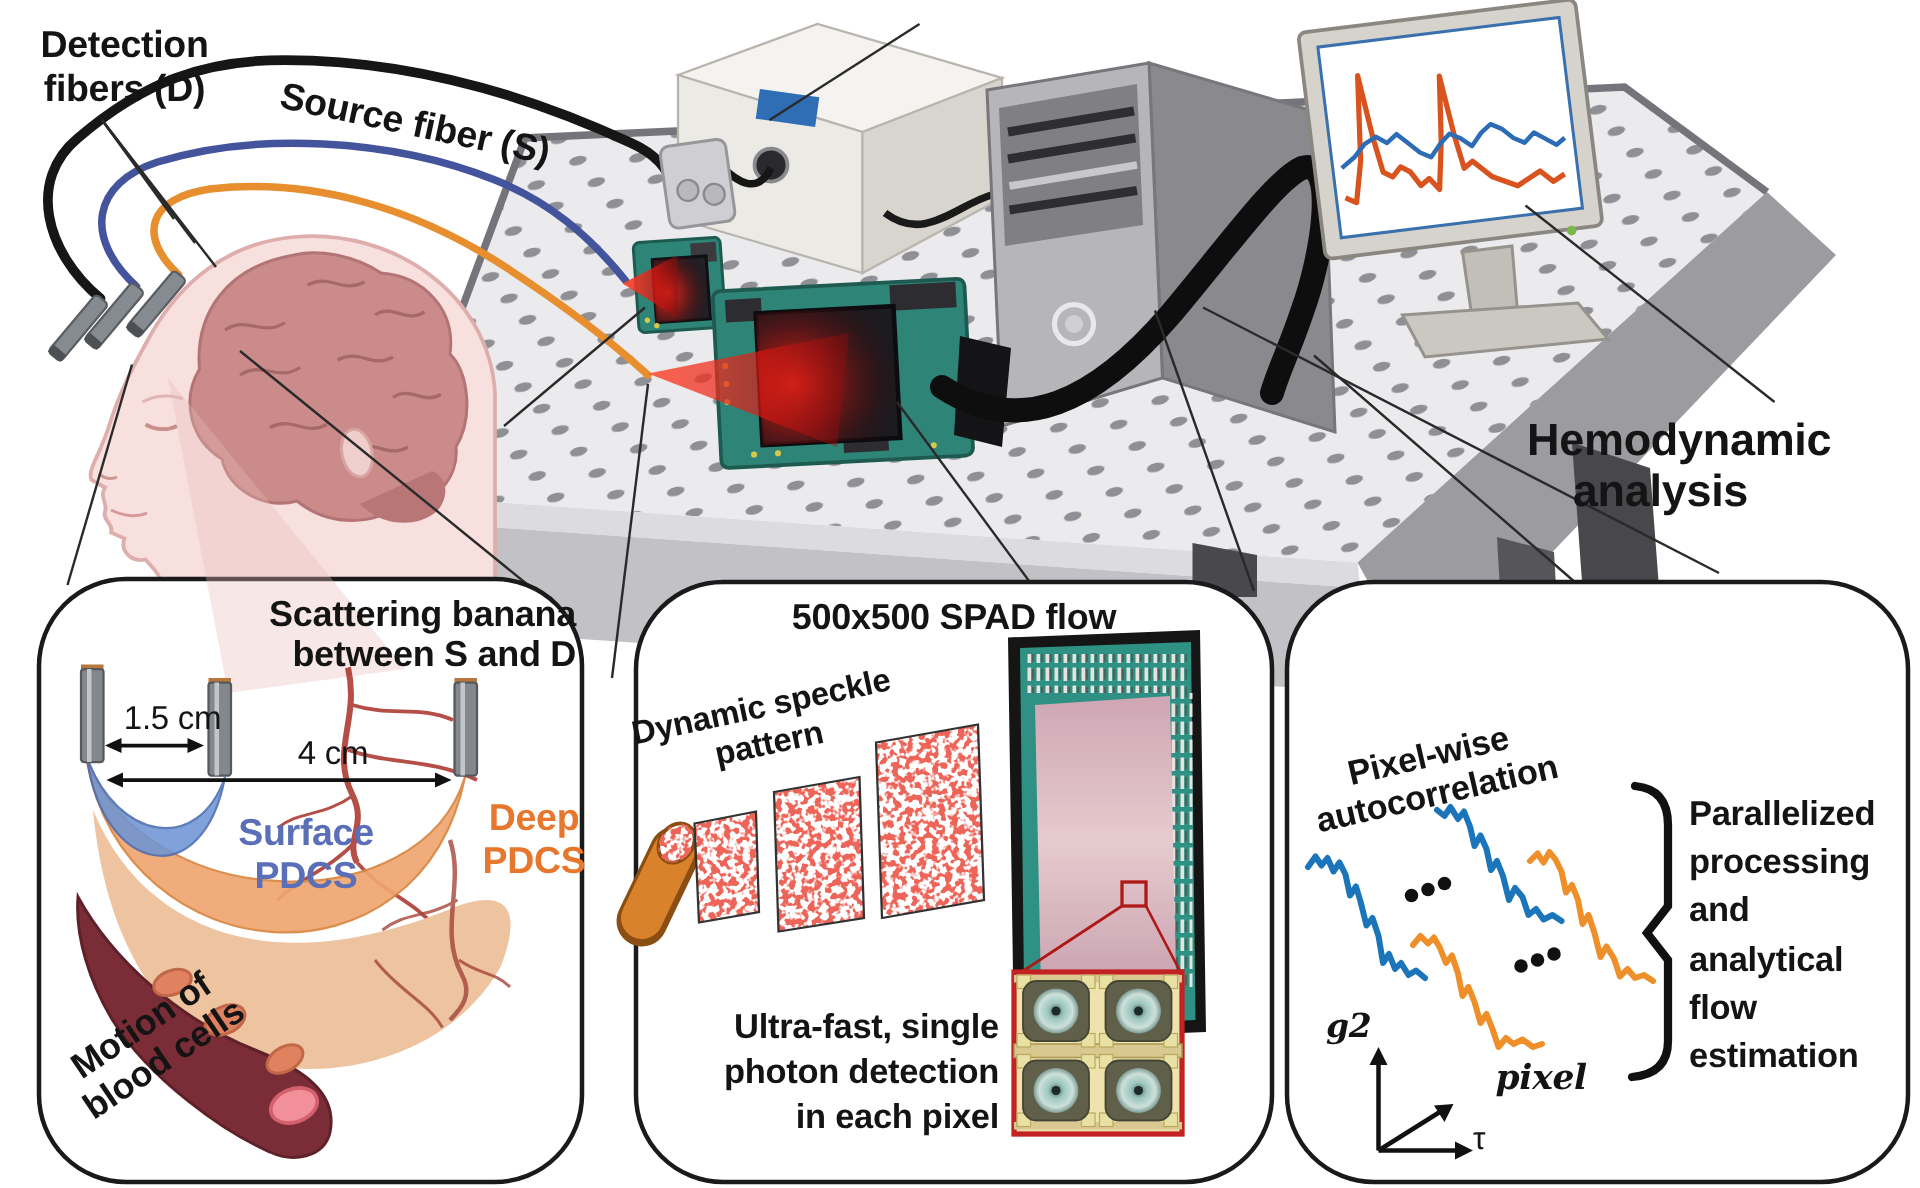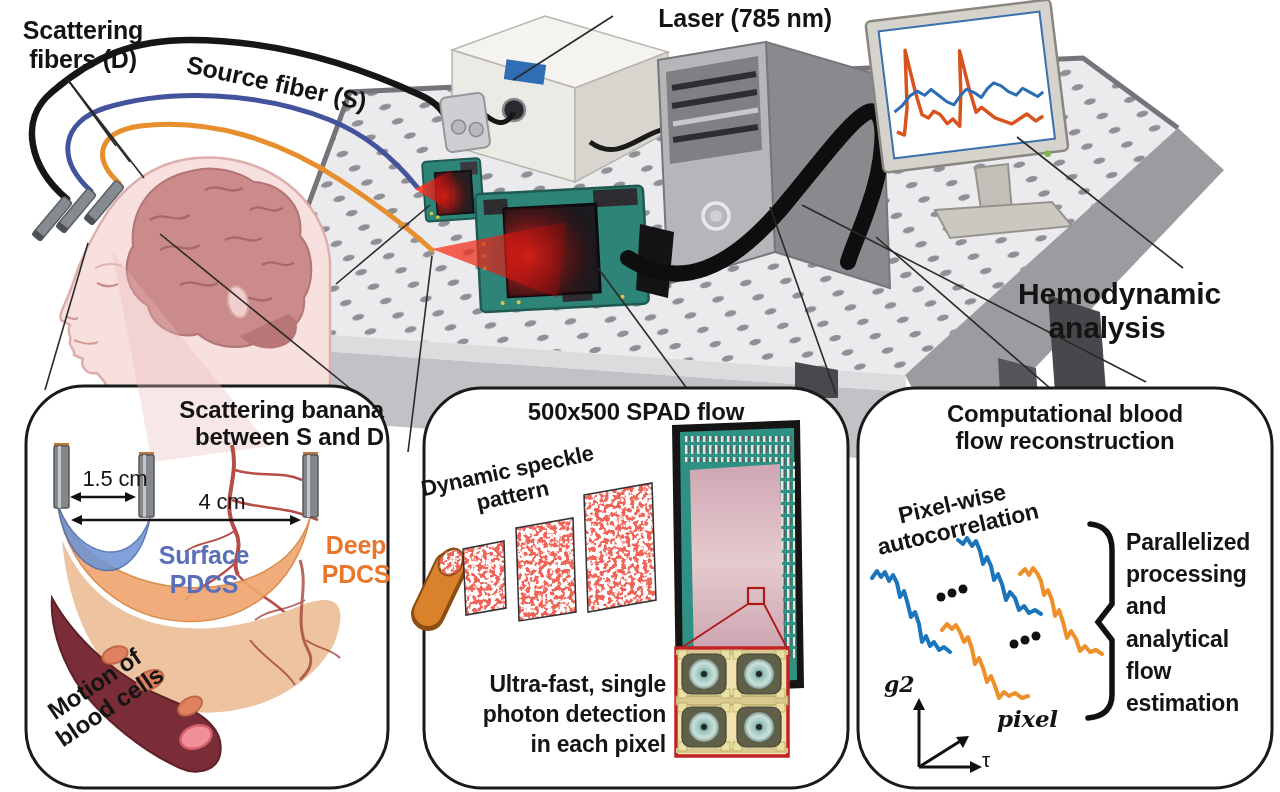--- a/index.html
+++ b/index.html
@@ -359,22 +359,21 @@
     <line x1="919" y1="767" x2="919" y2="706"></line>
     <polygon points="919,698 913,710 925,710" fill="#111" stroke="none"></polygon>
     <line x1="919" y1="767" x2="974" y2="767"></line>
     <polygon points="982,767 970,761 970,773" fill="#111" stroke="none"></polygon>
     <line x1="919" y1="767" x2="962" y2="740"></line>
     <polygon points="969,736 956,737 963,748" fill="#111" stroke="none"></polygon>
   </g>
 </g>
 </svg>
 
-<div class="lbl ctr" style="left:615px;top:4px;width:260px;font-size:25px;">Laser (785 nm)</div>
-<div class="lbl ctr" style="left:8px;top:16px;width:150px;font-size:25px;">Scattering
+<div class="lbl ctr" style="left:8px;top:16px;width:150px;font-size:25px;">Detection
 fibers (D)</div>
 <div class="lbl" style="left:190px;top:50px;font-size:25px;transform:rotate(12deg);transform-origin:0 0;">Source fiber (S)</div>
 <div class="lbl ctr" style="left:1018px;top:277px;width:178px;font-size:30px;">Hemodynamic
 analysis</div>
 
 <div class="lbl ctr" style="left:30px;top:396px;width:354px;font-size:24px;text-align:right;">Scattering banana
 between S and D</div>
 <div class="lbl ctr thin" style="left:68px;top:466px;width:94px;font-size:22px;">1.5 cm</div>
 <div class="lbl ctr thin" style="left:182px;top:489px;width:80px;font-size:22px;">4 cm</div>
 <div class="lbl ctr" style="left:148px;top:541px;width:112px;font-size:25px;color:var(--surface_pdcs);">Surface
@@ -384,22 +383,20 @@
 <div class="lbl ctr rot" style="left:16px;top:668px;width:172px;font-size:24px;transform:rotate(-34deg);">Motion of
 blood cells</div>
 
 <div class="lbl ctr" style="left:428px;top:398px;width:416px;font-size:24px;">500x500 SPAD flow</div>
 <div class="lbl ctr rot" style="left:418px;top:458px;width:184px;font-size:22px;transform:rotate(-12deg);">Dynamic speckle
 pattern</div>
 <div class="lbl rgt" style="left:420px;top:670px;width:246px;font-size:23px;line-height:1.3;">Ultra-fast, single
 photon detection
 in each pixel</div>
 
-<div class="lbl ctr" style="left:862px;top:400px;width:406px;font-size:24px;">Computational blood
-flow reconstruction</div>
 <div class="lbl ctr rot" style="left:856px;top:490px;width:198px;font-size:23px;transform:rotate(-13deg);">Pixel-wise
 autocorrelation</div>
 <div class="lbl" style="left:1126px;top:526px;width:160px;font-size:23px;line-height:1.4;">Parallelized
 processing
 and
 analytical
 flow
 estimation</div>
 <div class="lbl math" style="left:884px;top:672px;font-size:22px;">g2</div>
 <div class="lbl math" style="left:962px;top:706px;font-size:23px;margin-left:35px;">pixel</div>

